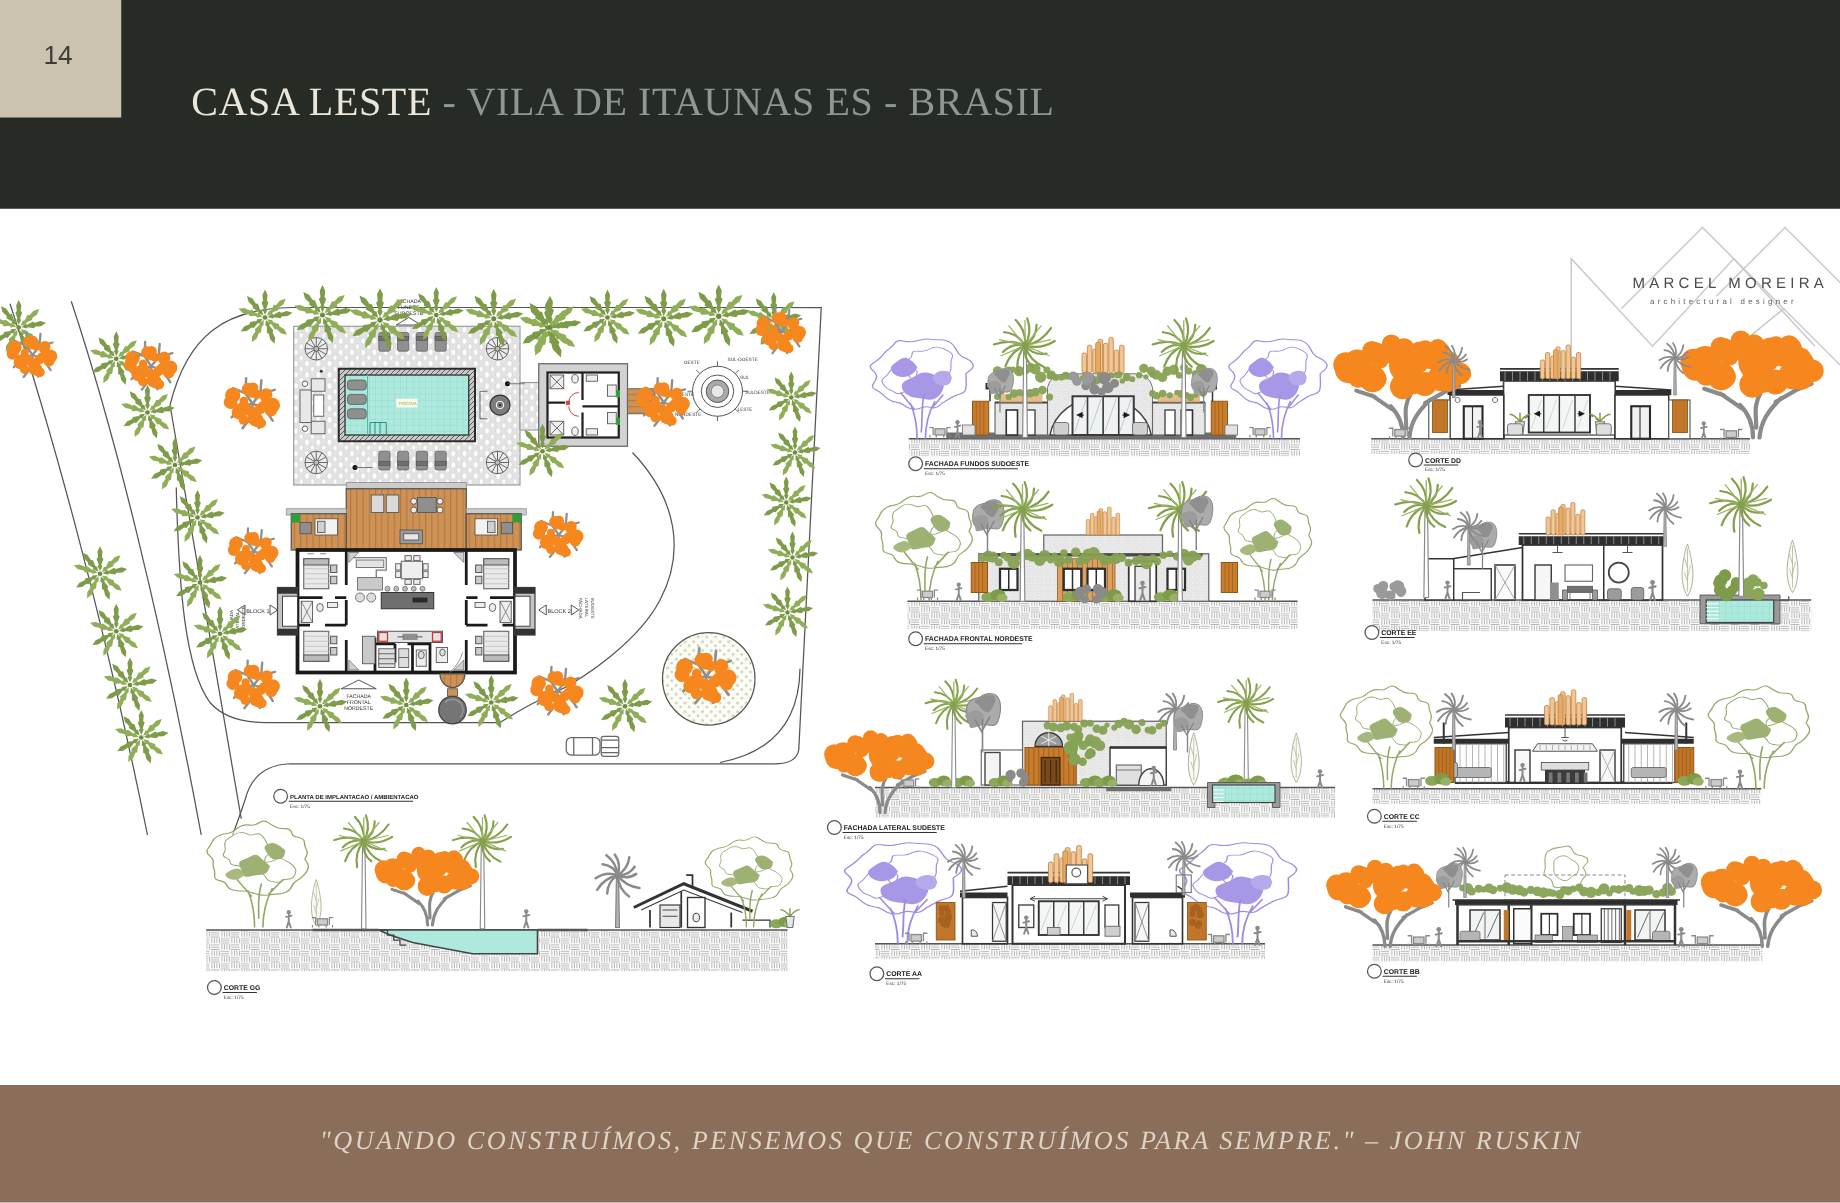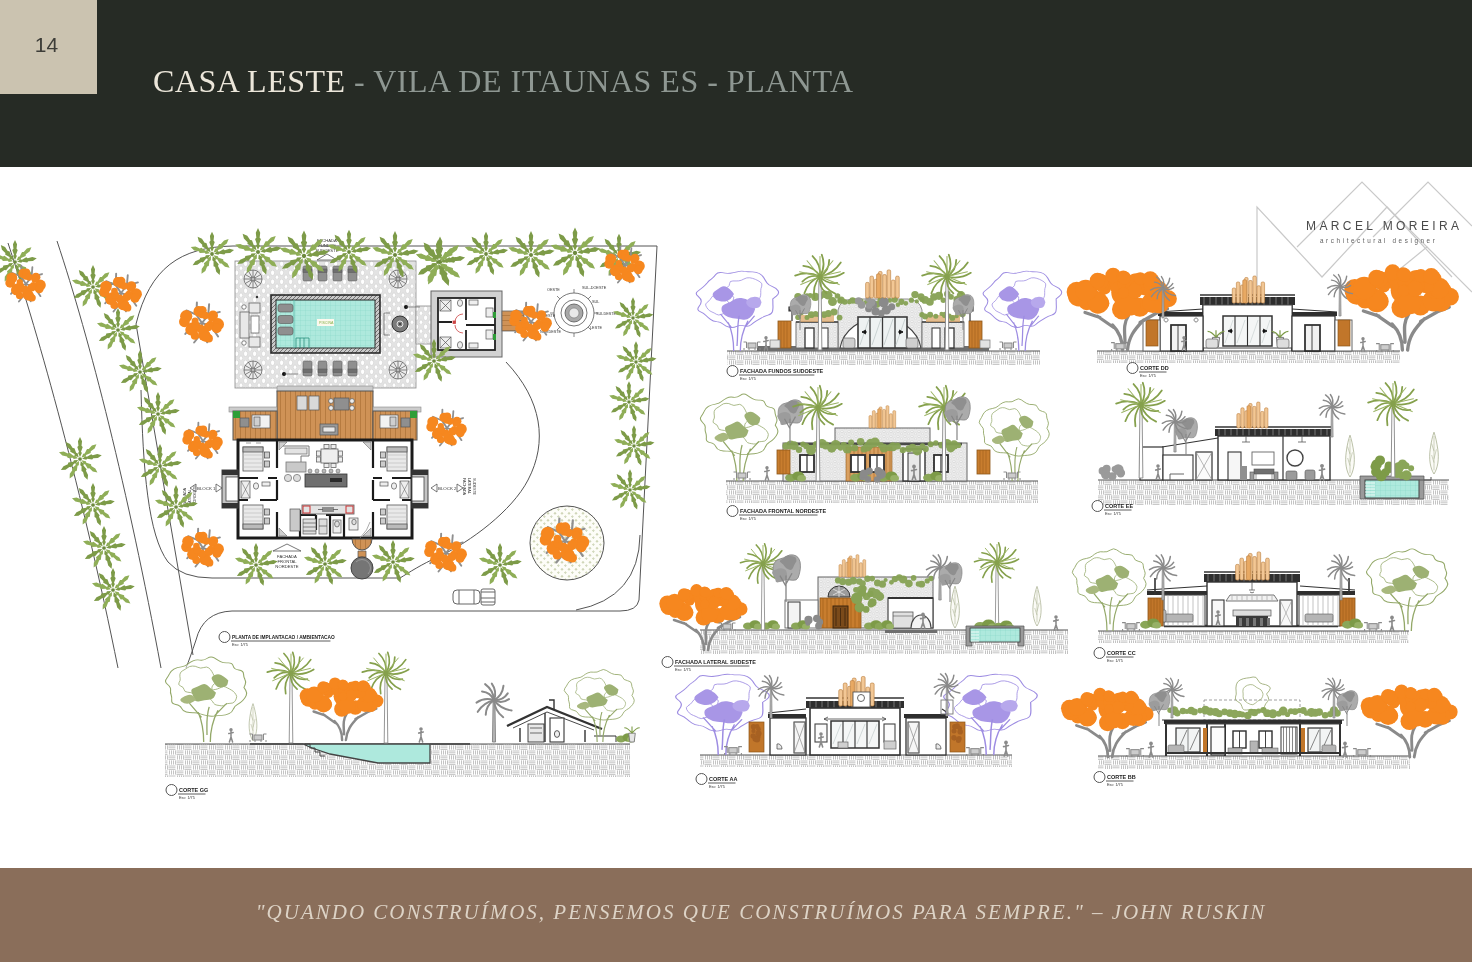--- a/index.html
+++ b/index.html
@@ -5,21 +5,21 @@
 .abs{position:absolute}
 </style></head>
 <body>
 
 <div class="abs" style="left:0;top:0;width:1472px;height:167px;background:#262b25"></div>
 
 <div class="abs" style="left:0;top:0;width:97px;height:94px;background:#cbc3b0"></div>
 
 <div class="abs" style="left:0;top:33px;width:93px;text-align:center;font-family:'Liberation Sans',sans-serif;font-size:21px;color:#3d3d38">14</div>
 
-<div class="abs" style="left:153px;top:63px;font-family:'Liberation Serif',serif;font-size:32px;letter-spacing:0.5px;white-space:nowrap"><span style="color:#ebe6da">CASA LESTE</span><span style="color:#8e9792"> - VILA DE ITAUNAS ES - PLANTA</span></div>
+<div class="abs" style="left:153px;top:63px;font-family:'Liberation Serif',serif;font-size:32px;letter-spacing:0.5px;white-space:nowrap"><span style="color:#ebe6da">CASA LESTE</span><span style="color:#8e9792"> - VILA DE ITAUNAS ES - BRASIL</span></div>
 
 <div class="abs" style="left:0;top:868px;width:1472px;height:94px;background:#8a6e5a"></div>
 
 <div class="abs" style="left:25px;top:900px;width:1472px;text-align:center;font-family:'Liberation Serif',serif;font-style:italic;font-size:21px;letter-spacing:2px;color:#ddd3c6">"QUANDO CONSTRUÍMOS, PENSEMOS QUE CONSTRUÍMOS PARA SEMPRE." – JOHN RUSKIN</div>
 
 <svg class="abs" style="left:1240px;top:175px" width="232" height="130" viewBox="0 0 232 130">
 <g stroke="#c9c9c9" stroke-width="1.2" fill="none">
 <path d="M17,121 V32 L82,102 L147,32 L212,102"></path>
 <path d="M57,72 L122,7 L187,72 L122,125"></path>
 <path d="M133,62 L188,7 L232,51"></path>

